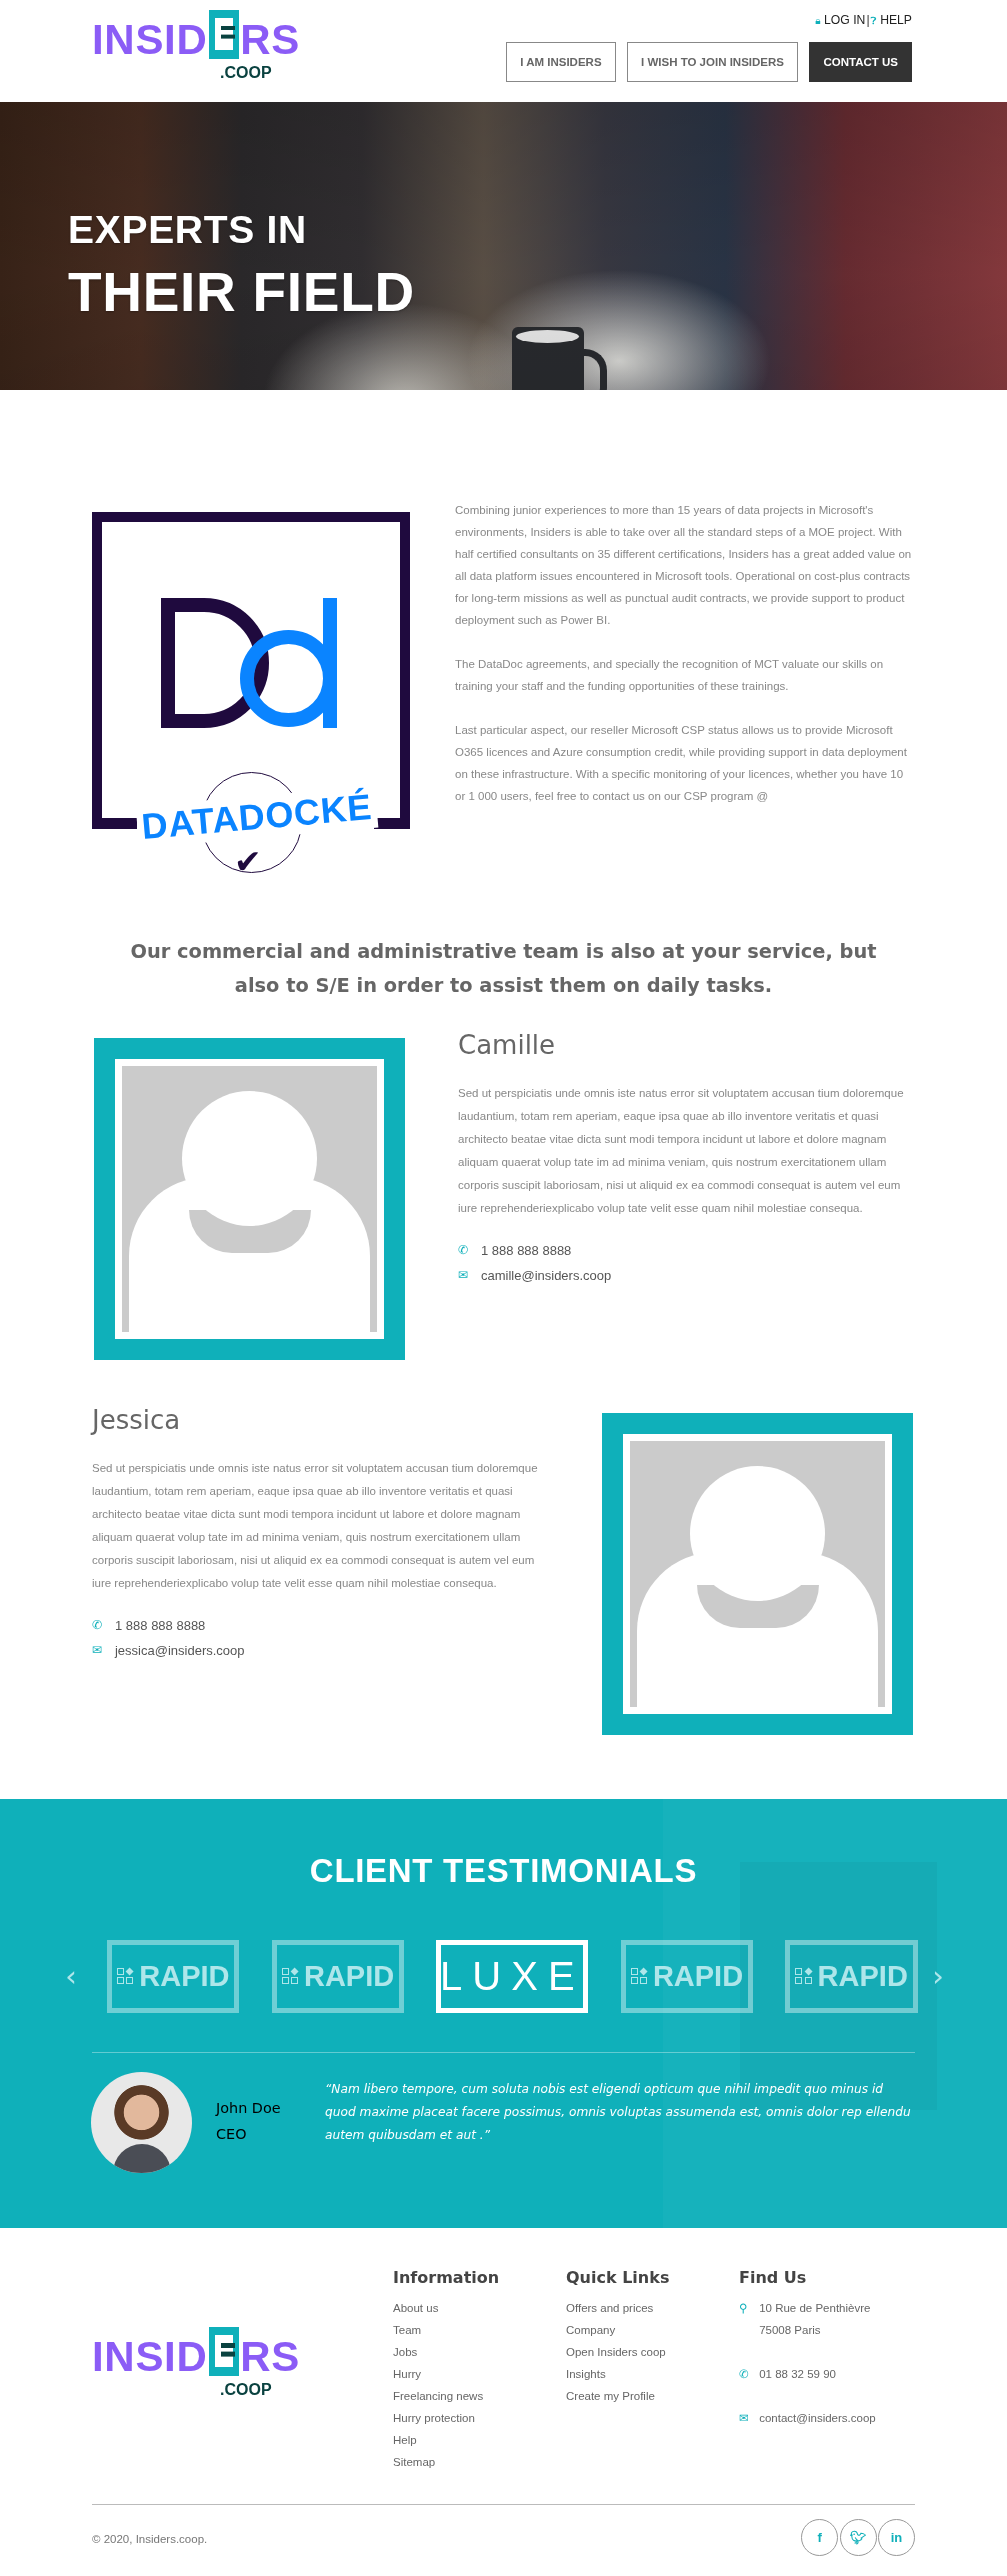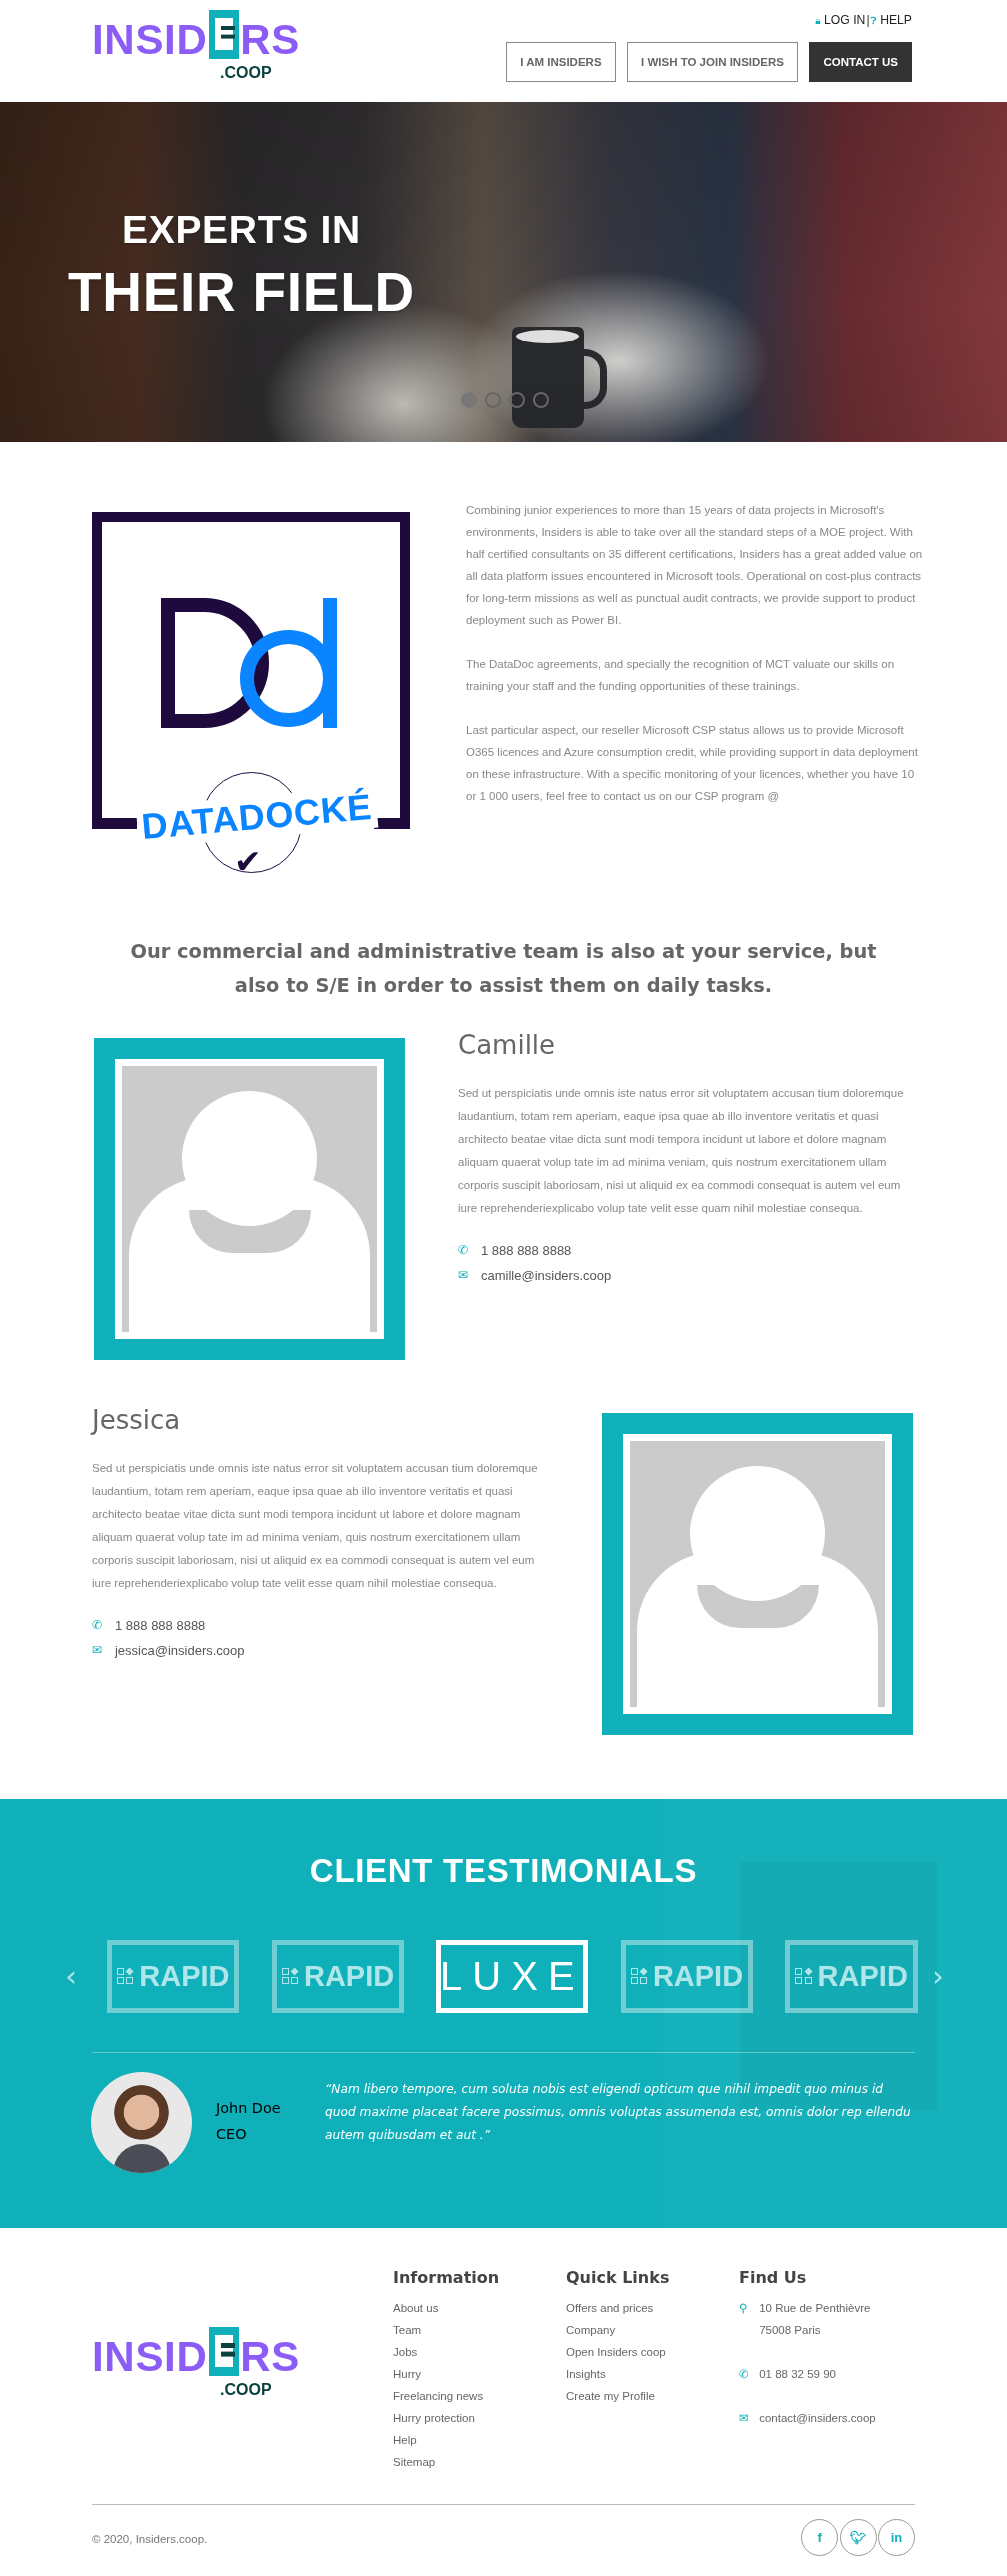--- a/index.html
+++ b/index.html
@@ -16,26 +16,25 @@
   .logo-sub { position: absolute; left: 128px; top: 45px; font-family: "Liberation Sans", sans-serif; font-weight: 700; font-size: 16px; color: #0a4240; }
 
   .top-links { position: absolute; right: 95px; top: 13px; font-family: "Liberation Sans", sans-serif; font-size: 12.2px; color: #222; display: flex; align-items: center; gap: 1px; }
   .top-links .ico { color: #0fb0ba; font-size: 10px; margin-right: 3.6px; }
   .top-links .sep { color: #333; }
   .nav-btns { position: absolute; right: 95px; top: 42px; display: flex; gap: 11.5px; }
   .nav-btn { height: 40px; padding: 0 13px; border: 1.4px solid #888; background: #fff; font-family: "Liberation Sans", sans-serif; font-weight: 700; font-size: 11.5px; color: #666; display: flex; align-items: center; cursor: pointer; }
   .nav-btn.dark { background: #333; border-color: #333; color: #fff; }
 
   
-  .hero { position: relative; height: 340px; overflow: hidden;
+  .hero { position: relative; height: 288px; overflow: hidden;
     background:
       radial-gradient(ellipse 216px 130px at 619px 259px, rgba(240,240,235,0.9), rgba(240,240,235,0) 70%),
       radial-gradient(ellipse 201px 144px at 403px 302px, rgba(230,228,220,0.85), rgba(230,228,220,0) 70%),
       linear-gradient(90deg, #3a2418 0%, #4a2e22 14%, #2c2a2c 24%, #333033 36%, #5d5248 48%, #3a3a44 60%, #2b3648 72%, #6b2d33 84%, #8a3b3f 100%);
-    text-align: center;
   }
   .hero .shade { position: absolute; inset: 0; background: linear-gradient(180deg, rgba(0,0,0,0.15), rgba(0,0,0,0.05) 60%, rgba(0,0,0,0.1)); }
   .hero .mug { position: absolute; left: 512px; top: 225px; width: 72px; height: 101px; background: #2a2c30; border-radius: 5.8px 5.8px 10px 10px; }
   .hero .mug::before { content: ""; position: absolute; left: 4.3px; top: 2.9px; width: 63px; height: 13px; border-radius: 50%; background: #eee; }
   .hero .mug::after { content: ""; position: absolute; right: -23px; top: 21.6px; width: 29px; height: 46px; border: 7.2px solid #2a2c30; border-left: none; border-radius: 0 21.6px 21.6px 0; }
   .hero-title { position: absolute; left: 68px; top: 108px; color: #fff; font-family: "Liberation Sans", sans-serif; font-weight: 700; line-height: 1; text-shadow: 0 0.7px 2.2px rgba(0,0,0,0.3); }
   .hero-title .l1 { font-size: 39px; letter-spacing: 0.7px; }
   .hero-title .l2 { font-size: 55px; margin-top: 16px; letter-spacing: 0.7px; }
   .dots { position: absolute; left: 461px; top: 290px; display: flex; gap: 8px; }
   .dot { width: 16px; height: 16px; border-radius: 50%; border: 2.9px solid #666; cursor: pointer; }
@@ -46,21 +45,21 @@
   .dd-frame-b1 { left: 0; width: 45px; }
   .dd-frame-b2 { right: 0; width: 36px; }
   .dd-letters { position: absolute; left: 69px; top: 86px; width: 187px; height: 130px; }
   .dd-D { position: absolute; left: 0; top: 0; width: 108px; height: 130px; border: 14.4px solid #1f0a3e; border-left-width: 14.4px; border-radius: 0 72px 72px 0; }
   .dd-o { position: absolute; left: 79px; top: 32px; width: 97px; height: 97px; border: 14.4px solid #0a84ff; border-radius: 50%; }
   .dd-stem { position: absolute; left: 162px; top: 0; width: 14.4px; height: 130px; background: #0a84ff; }
   .dd-circle { position: absolute; left: 109px; top: 260px; width: 101px; height: 101px; border: 1.4px solid #1f0a3e; border-radius: 50%; background: transparent; }
   .dd-text { position: absolute; left: 45px; top: 284px; font-family: "Liberation Sans", sans-serif; font-weight: 700; font-size: 36px; color: #0a84ff; background: #fff; padding: 0 4.3px; transform: rotate(-5deg); letter-spacing: 0.7px; }
   .dd-check { position: absolute; left: 142px; top: 330px; font-size: 33px; color: #1f0a3e; }
 
-  .about-text { position: absolute; left: 466px; top: 499px; width: 461px; font-size: 11.5px; line-height: 22px; color: #888; font-family: "Liberation Sans", sans-serif; }
+  .about-text { position: absolute; left: 455px; top: 499px; width: 461px; font-size: 11.5px; line-height: 22px; color: #888; font-family: "Liberation Sans", sans-serif; }
   .about-text p { margin-bottom: 22px; }
 
   
   .team-intro { position: absolute; left: 122px; top: 935px; width: 763px; text-align: center; font-family: "DejaVu Sans", sans-serif; font-size: 19.4px; font-weight: 600; line-height: 34px; color: #666; }
 
   
   .avatar-box { position: absolute; width: 311px; height: 322px; background: #0fb0ba; padding: 21px; }
   .avatar-inner { width: 100%; height: 100%; background: #fff; padding: 7.2px; }
   .avatar-img { width: 100%; height: 100%; background: #cbcbcb; position: relative; overflow: hidden; }
   .avatar-head { position: absolute; left: 50%; top: 25px; width: 135px; height: 135px; margin-left: -68px; border-radius: 50%; background: #fff; }

